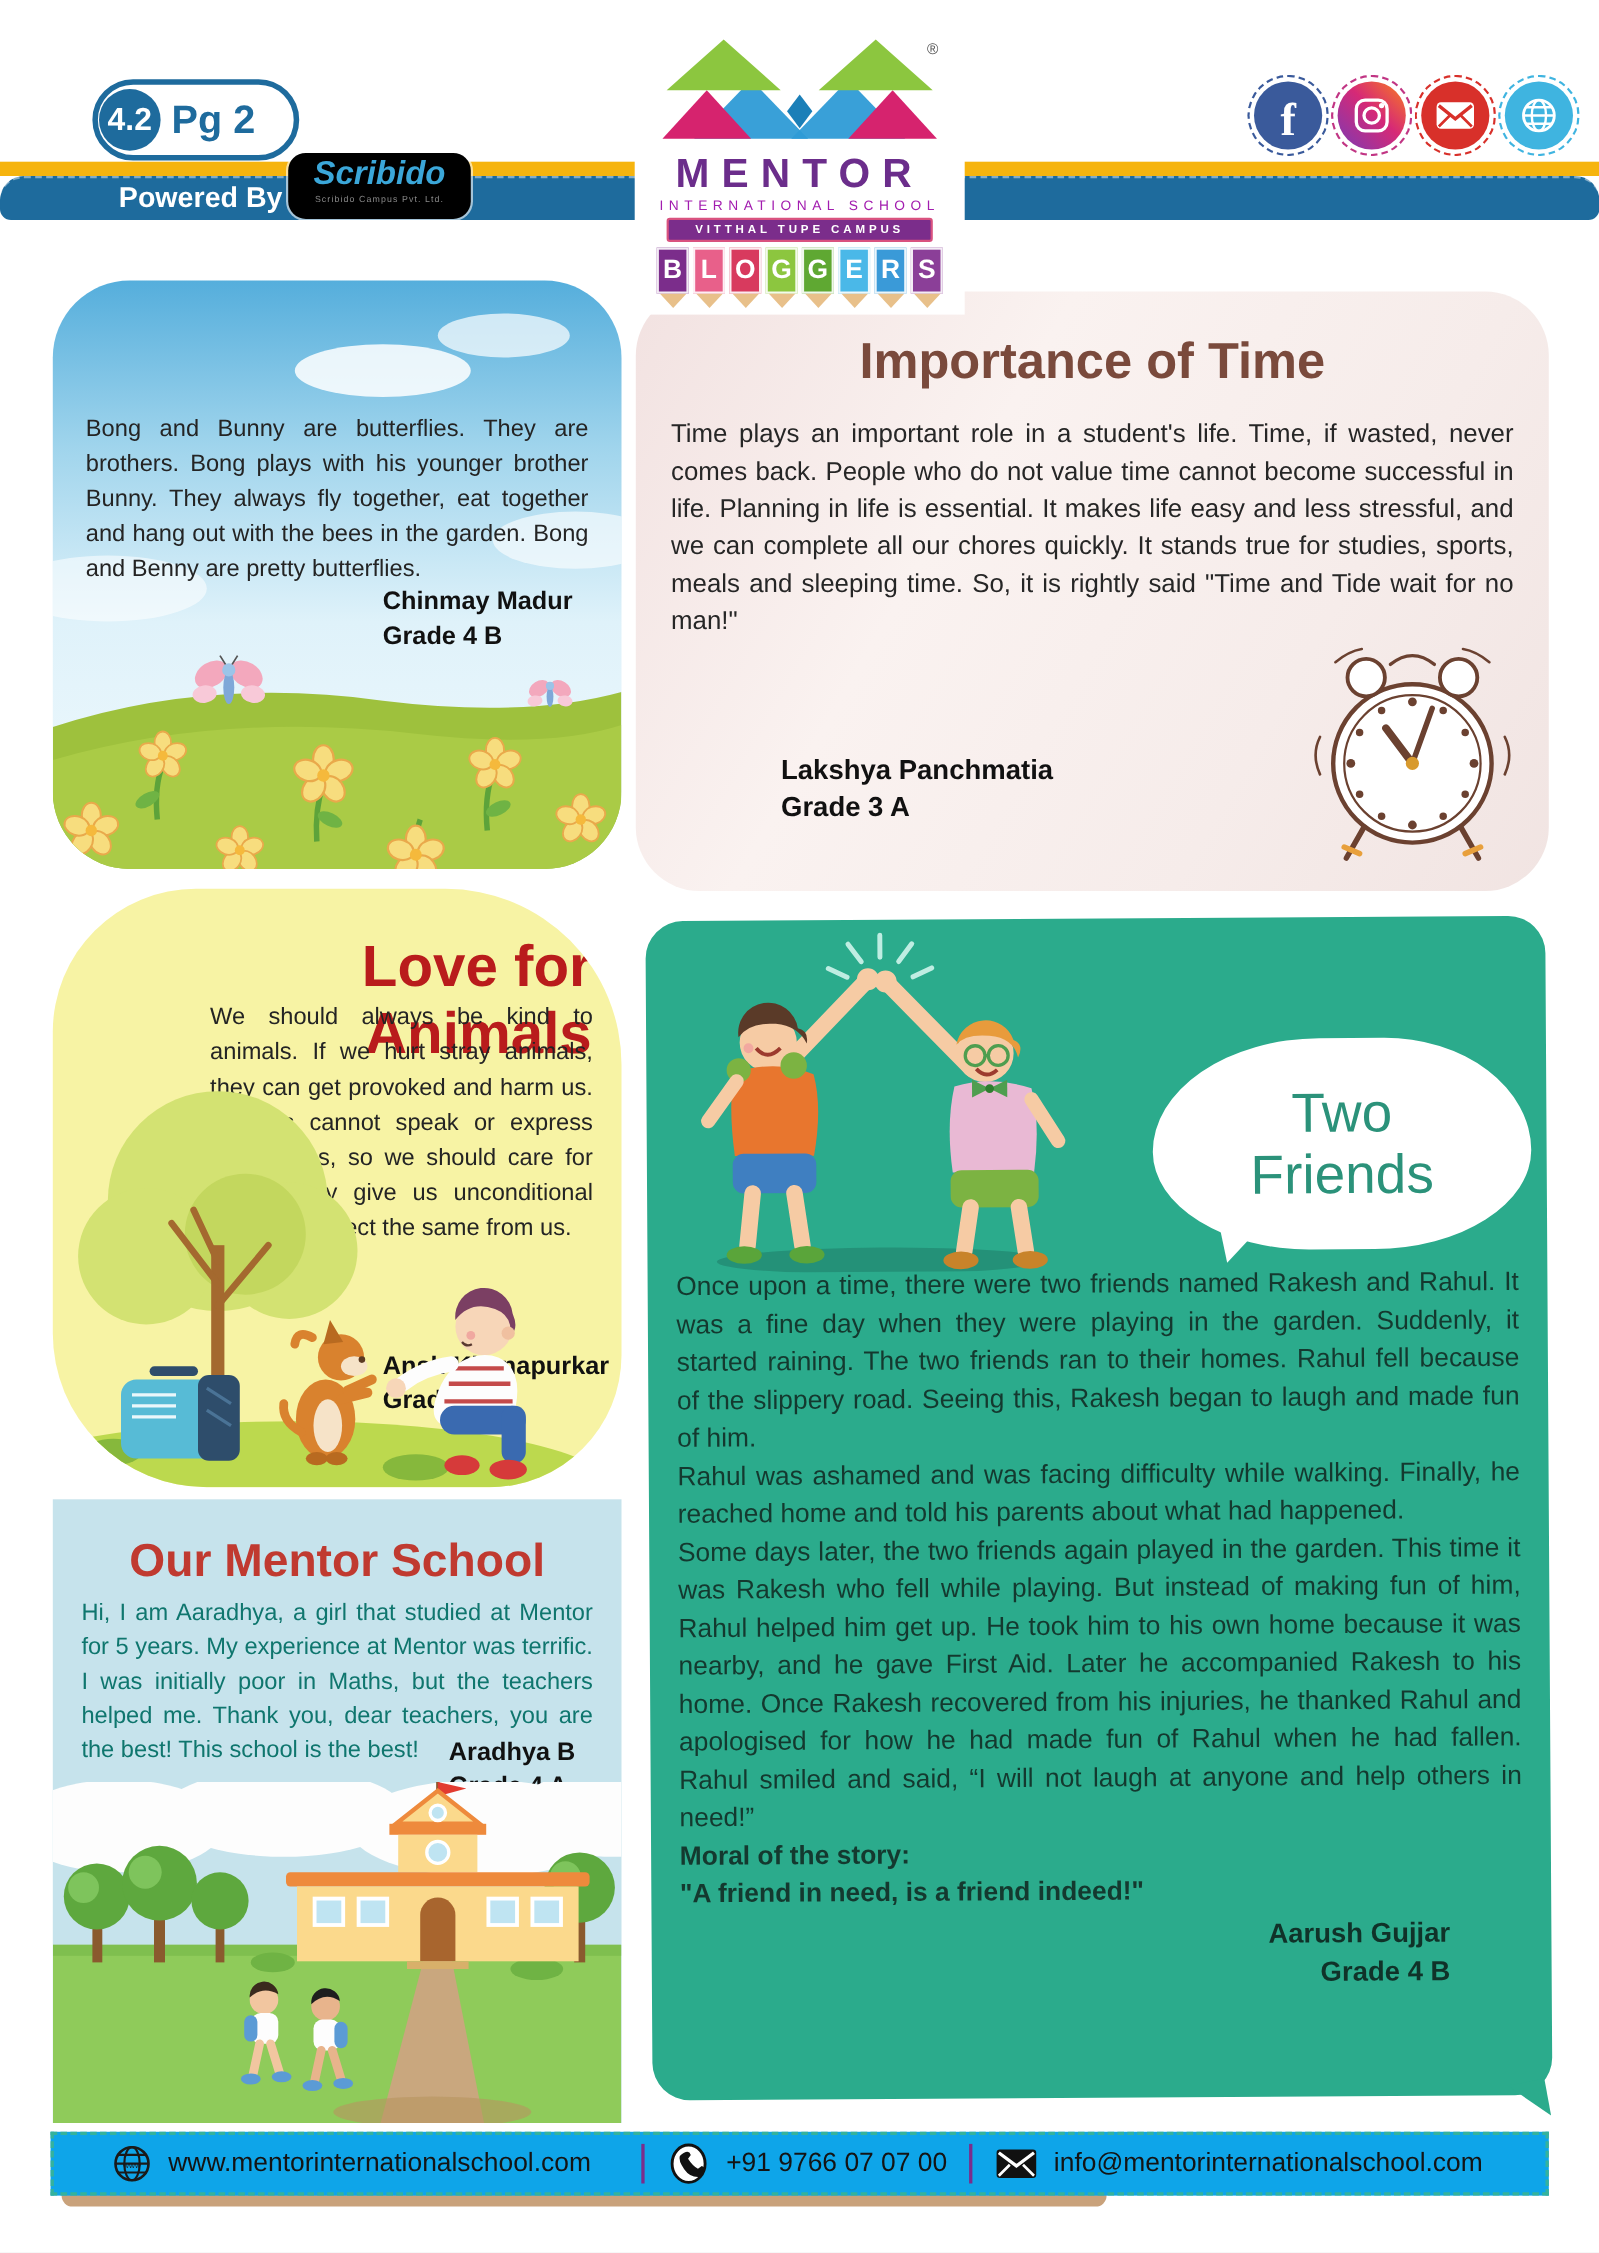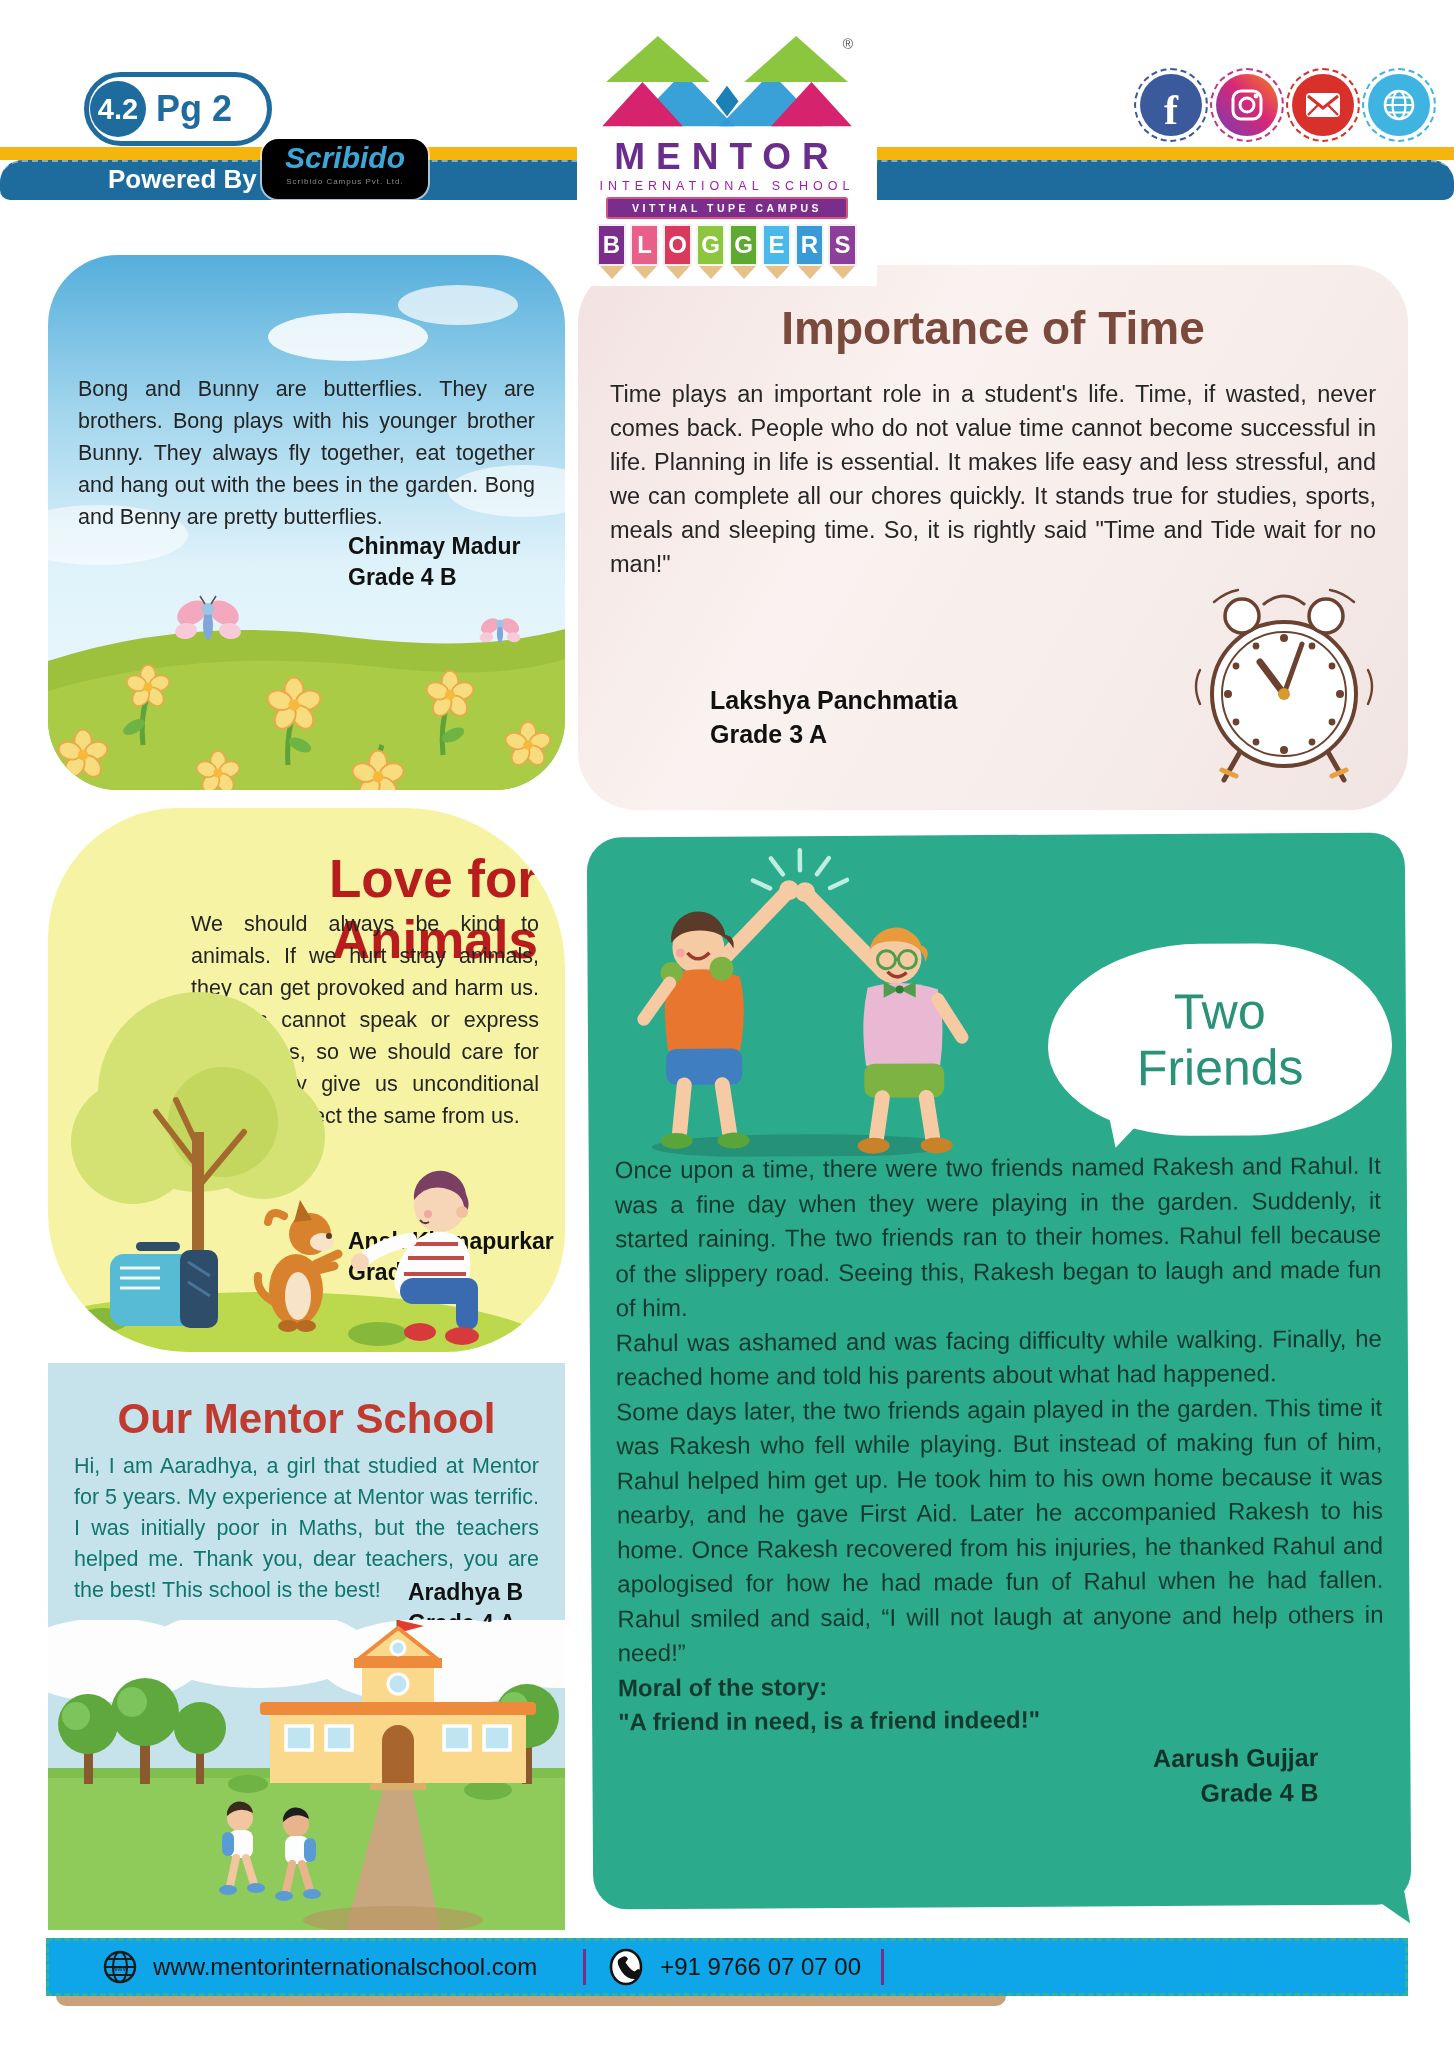--- a/index.html
+++ b/index.html
@@ -566,15 +566,23 @@
     </div>
     <div class="f-sep" style="margin-left:46px;"></div>
     <div class="f-item">
       <svg width="40" height="40" viewBox="0 0 40 40">
         <ellipse cx="20" cy="20" rx="15" ry="17" fill="#fff" stroke="#111" stroke-width="2.6"></ellipse>
         <path d="M12,13 q8,-7 10,-1 l-2.5,3.5 q4.5,7 9,9 l3.5,-2.5 q6,2 -1.5,10 q-9,1 -14.5,-7 q-5.5,-8 -4,-12z" fill="#111"></path>
       </svg>
       <span>+91 9766 07 07 00</span>
     </div>
     <div class="f-sep"></div>
+    <div class="f-item">
+      <svg width="40" height="32" viewBox="0 0 40 32">
+        <rect x="2" y="3" width="36" height="26" rx="3" fill="#111"></rect>
+        <path d="M4,6 20,18 36,6" fill="none" stroke="#fff" stroke-width="3"></path>
+        <path d="M4,27 14,17 M36,27 26,17" stroke="#fff" stroke-width="2.4"></path>
+      </svg>
+      <span>info@mentorinternationalschool.com</span>
+    </div>
   </div>
 
 </div>
 
 </body></html>

